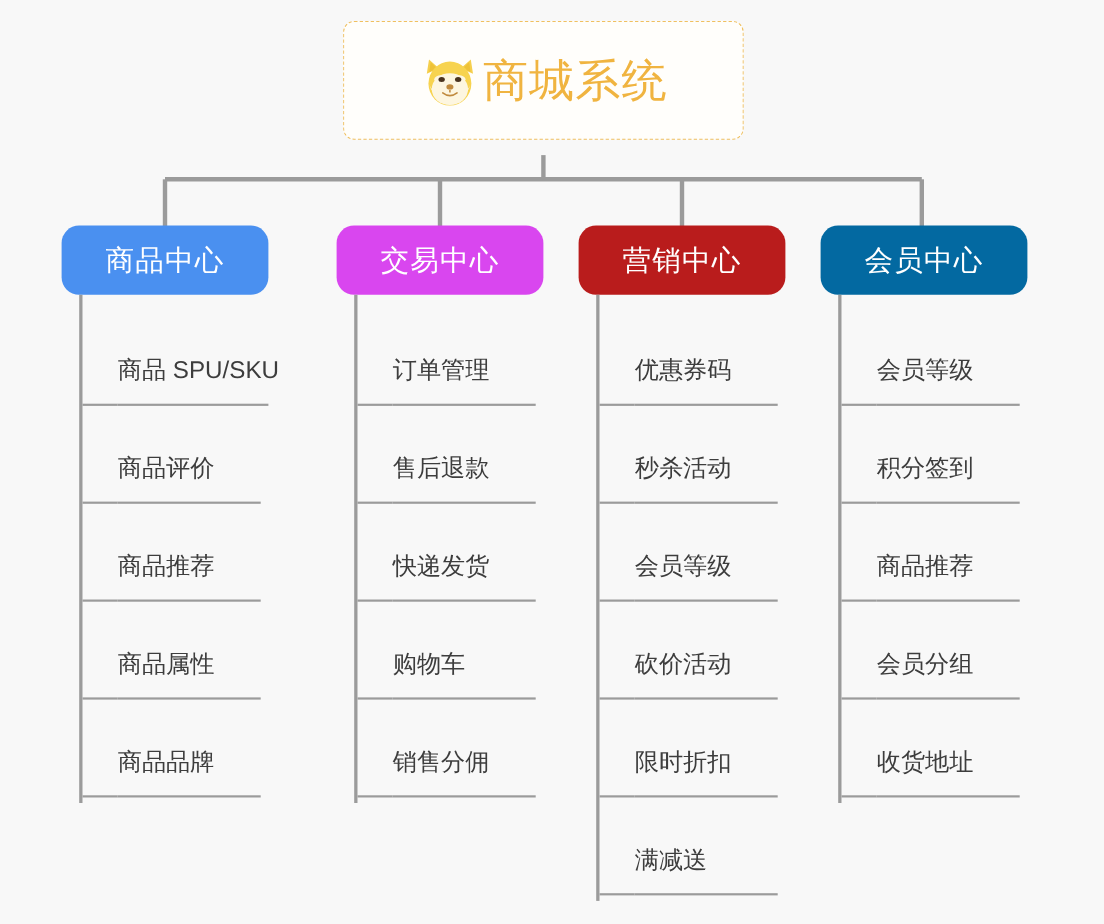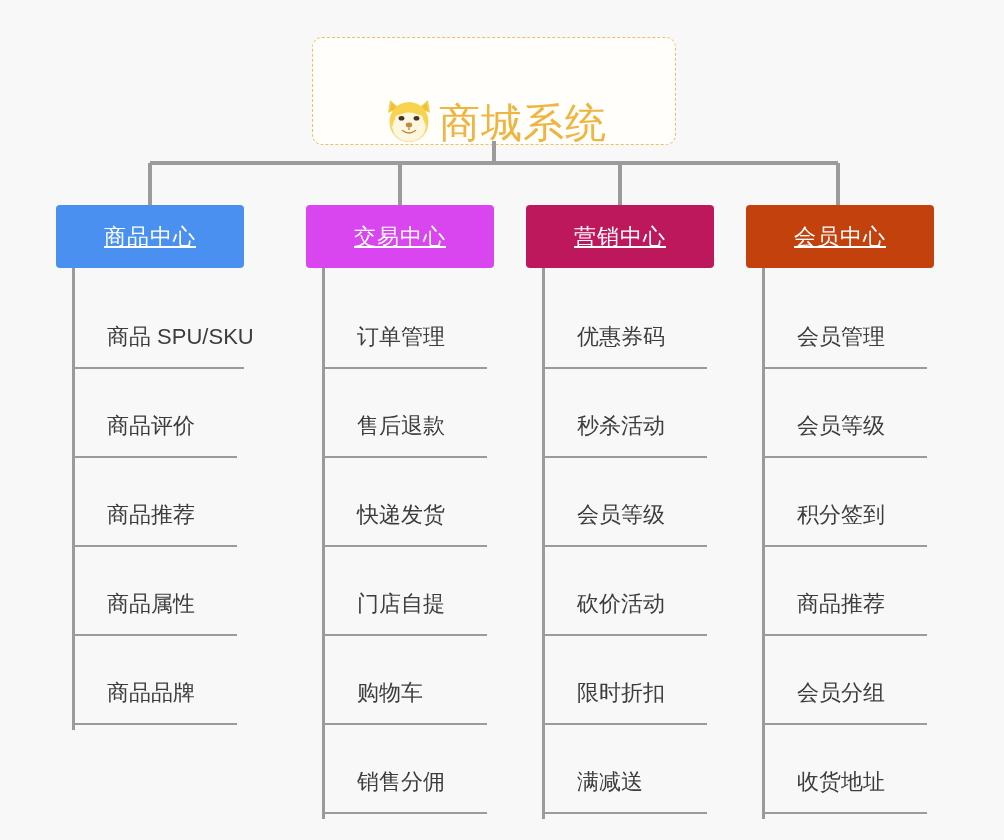--- a/index.html
+++ b/index.html
@@ -18,29 +18,29 @@
   #mindmap {
     position: absolute;
     inset: 0;
     background: #f8f8f8;
   }
 
   
   .root-node {
     position: absolute;
     left: 312px;
-    top: 37px;
+    top: 19px;
     width: 364px;
     height: 108px;
     box-sizing: border-box;
     background: #fffefb;
     border: 1px dashed #f0c060;
     border-radius: 10px;
     display: flex;
-    align-items: flex-end;
+    align-items: center;
     justify-content: center;
     gap: 2px;
   }
   .root-emoji {
     width: 56px;
     height: 50px;
     flex: 0 0 auto;
     display: block;
   }
   .root-title {
@@ -75,29 +75,28 @@
   }
   .col-0 { left: 56px; }
   .col-1 { left: 306px; }
   .col-2 { left: 526px; }
   .col-3 { left: 746px; }
 
   .col-header {
     width: 188px;
     height: 63px;
     box-sizing: border-box;
-    border-radius: 4px;
+    border-radius: 16px;
     display: flex;
     align-items: center;
     justify-content: center;
     color: #ffffff;
-    font-size: 22px;
+    font-size: 26px;
     letter-spacing: 1px;
     white-space: nowrap;
-    text-decoration: underline;
   }
 
   .col-items {
     position: relative;
     margin-top: 0;
     padding-top: 17px;
     margin-left: 16px;
     border-left: 3px solid #9b9b9b;
   }
   .col-item {
@@ -197,33 +196,30 @@
         <div class="col-item">
             <span class="col-item-label">订单管理</span>
           </div>
         <div class="col-item">
             <span class="col-item-label">售后退款</span>
           </div>
         <div class="col-item">
             <span class="col-item-label">快递发货</span>
           </div>
         <div class="col-item">
-            <span class="col-item-label">门店自提</span>
-          </div>
-        <div class="col-item">
             <span class="col-item-label">购物车</span>
           </div>
         <div class="col-item">
             <span class="col-item-label">销售分佣</span>
           </div>
       </div>
     </div>
 
     <div class="column col-2">
-      <div class="col-header" style="background: #be185d;">营销中心</div>
+      <div class="col-header" style="background: #b91c1c;">营销中心</div>
       <div class="col-items">
         <div class="col-item">
             <span class="col-item-label">优惠券码</span>
           </div>
         <div class="col-item">
             <span class="col-item-label">秒杀活动</span>
           </div>
         <div class="col-item">
             <span class="col-item-label">会员等级</span>
           </div>
@@ -233,25 +229,22 @@
         <div class="col-item">
             <span class="col-item-label">限时折扣</span>
           </div>
         <div class="col-item">
             <span class="col-item-label">满减送</span>
           </div>
       </div>
     </div>
 
     <div class="column col-3">
-      <div class="col-header" style="background: #c2410c;">会员中心</div>
-      <div class="col-items">
-        <div class="col-item">
-            <span class="col-item-label">会员管理</span>
-          </div>
+      <div class="col-header" style="background: #0369a1;">会员中心</div>
+      <div class="col-items">
         <div class="col-item">
             <span class="col-item-label">会员等级</span>
           </div>
         <div class="col-item">
             <span class="col-item-label">积分签到</span>
           </div>
         <div class="col-item">
             <span class="col-item-label">商品推荐</span>
           </div>
         <div class="col-item">

